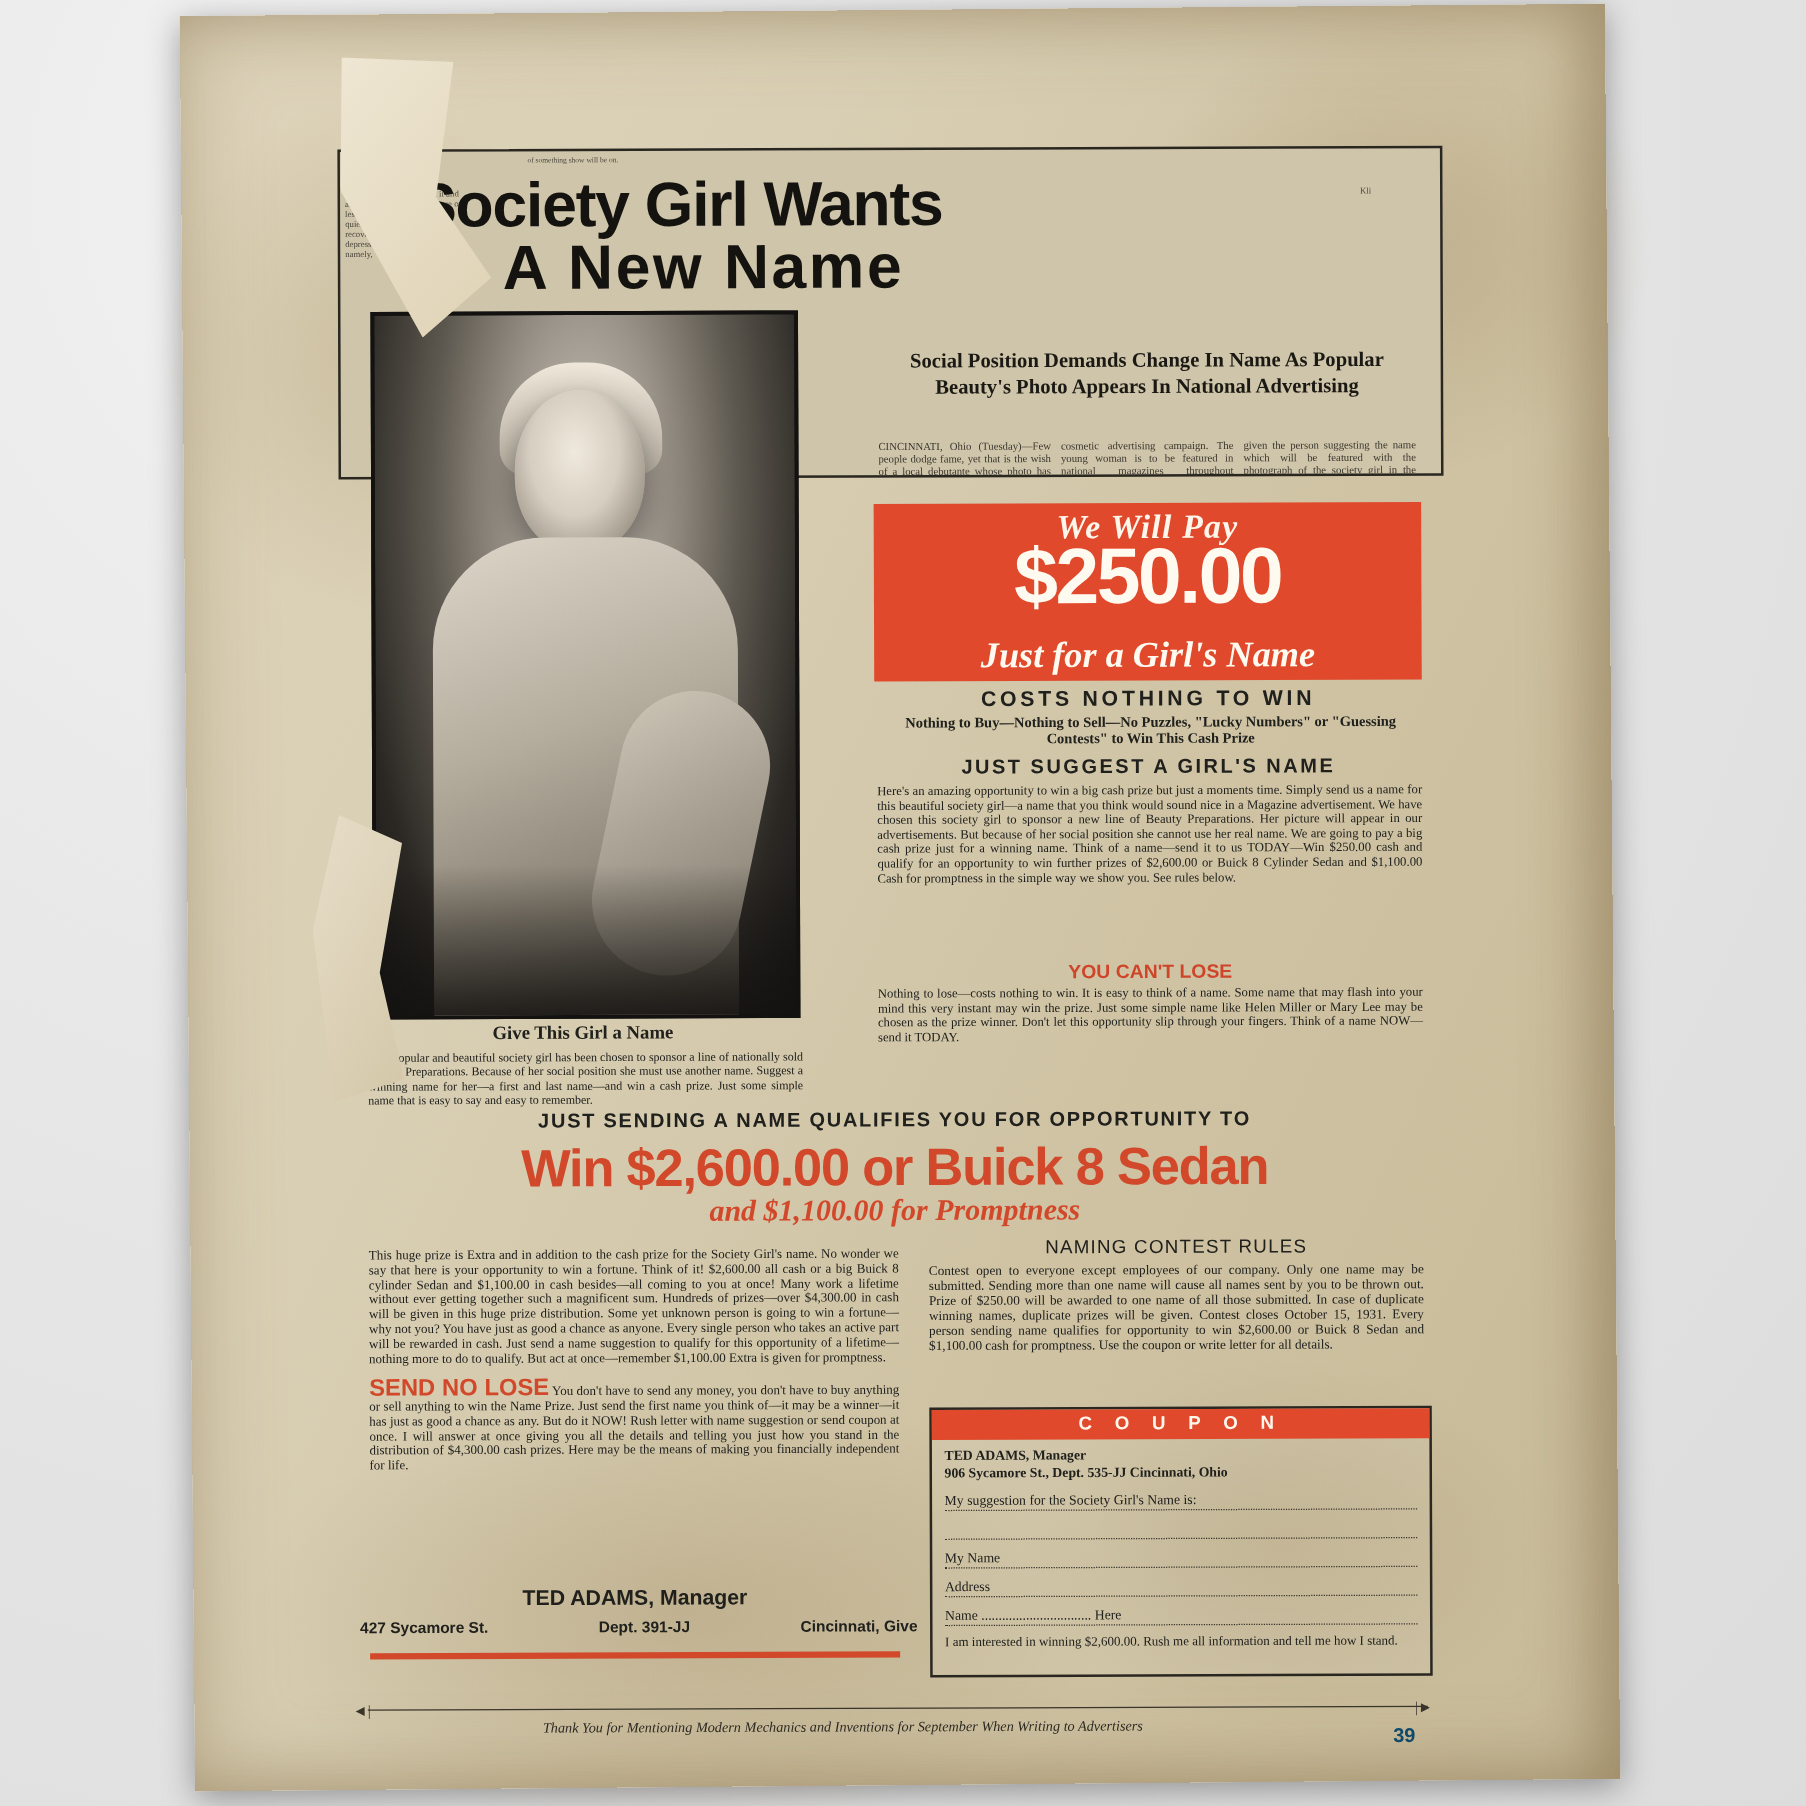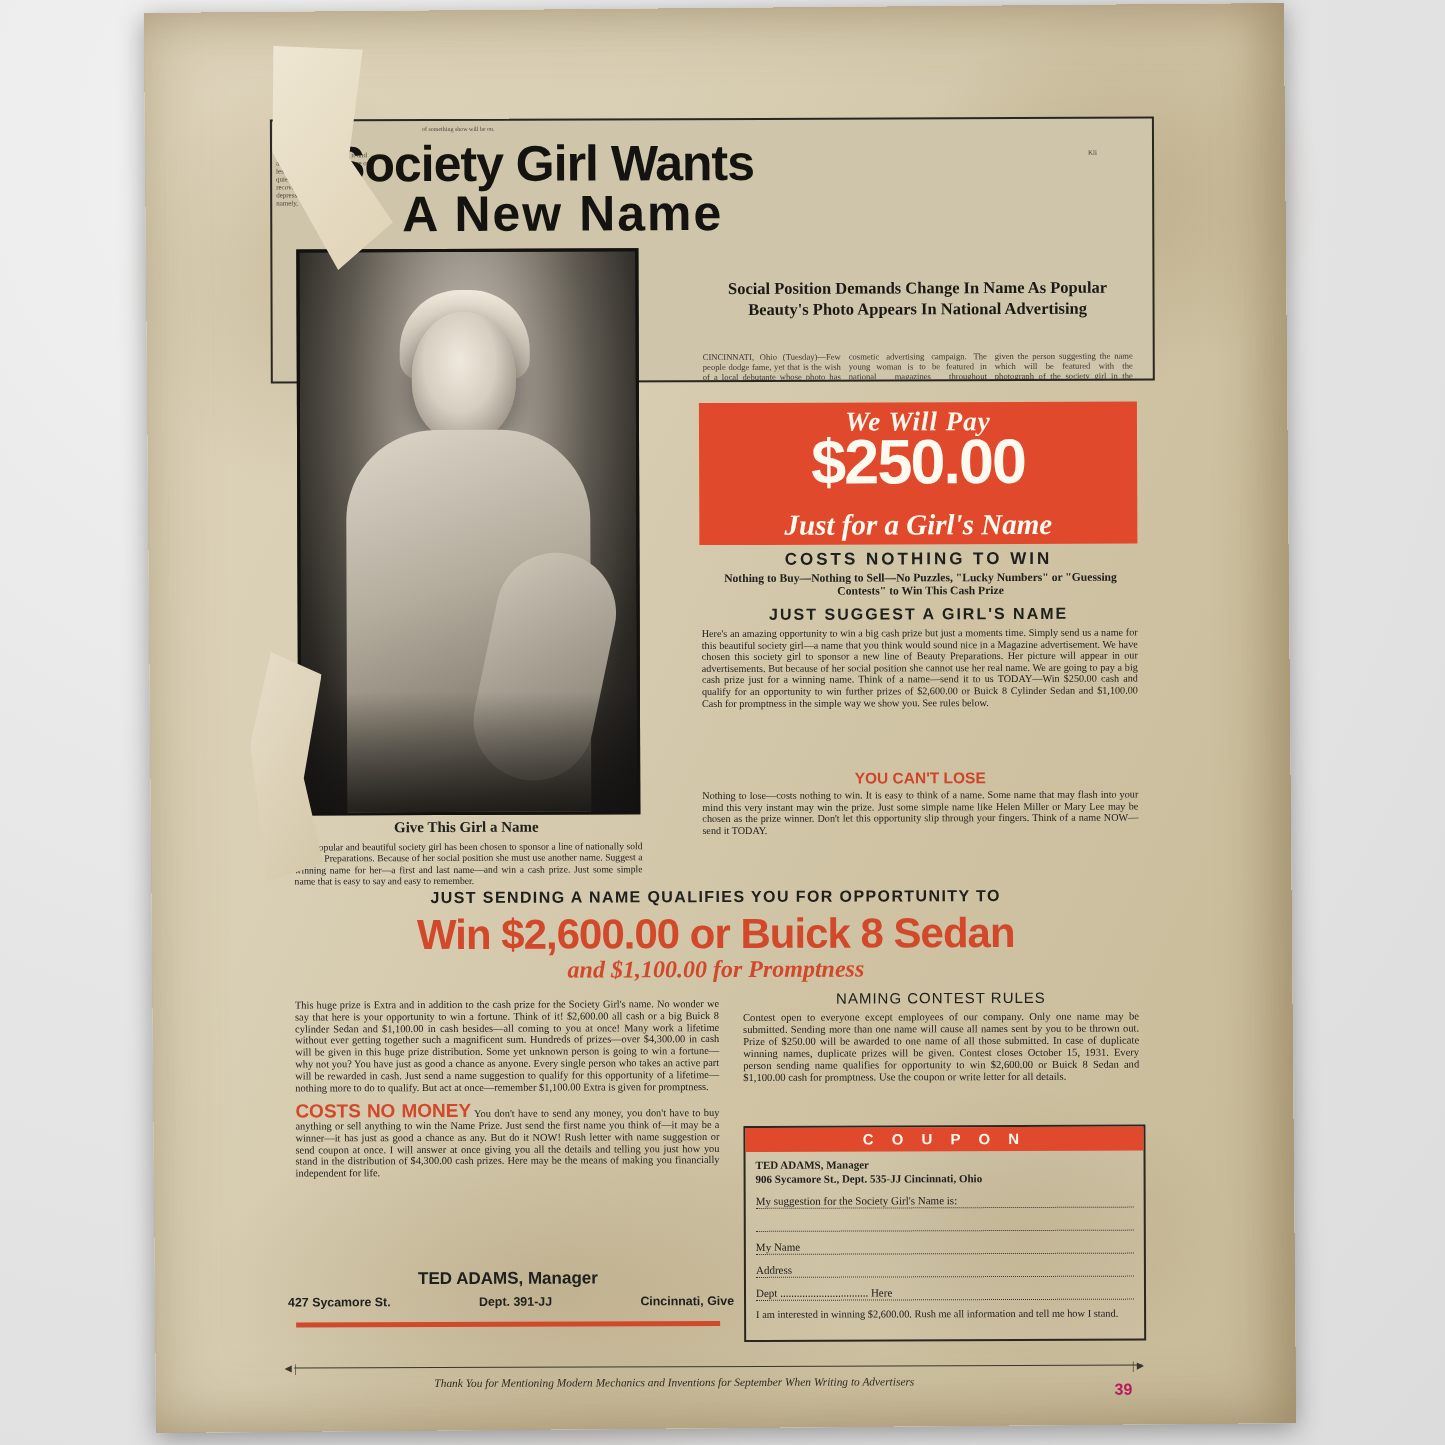--- a/index.html
+++ b/index.html
@@ -255,21 +255,21 @@
     position:absolute;left:20px;top:1248px;width:848px;height:1px;background:#3a352c;
   }
   .foot-arrow-l{position:absolute;left:8px;top:1242px;font-size:12px;color:#3a352c;}
   .foot-arrow-r{position:absolute;right:8px;top:1242px;font-size:12px;color:#3a352c;}
   .footer-text{
     position:absolute;left:20px;top:1258px;width:760px;text-align:center;
     font-style:italic;font-size:11.4px;color:#2c2922;
   }
   .pageno{
     position:absolute;right:22px;top:1264px;font-family:"Liberation Sans",sans-serif;
-    font-weight:bold;font-size:16px;color:#be185d;
+    font-weight:bold;font-size:16px;color:#0c4a6e;
   }
 </style>
 </head>
 <body>
 
 <div class="backdrop"></div>
 
 <div class="magazine">
   <div class="mag-paper"></div>
   <div class="stain s1"></div>
@@ -323,21 +323,21 @@
 
       <div class="qualifies">JUST SENDING A NAME QUALIFIES YOU FOR OPPORTUNITY TO</div>
       <div class="winline">Win $2,600.00 or Buick 8 Sedan</div>
       <div class="winline2">and $1,100.00 for Promptness</div>
 
       <div class="rules-title">NAMING CONTEST RULES</div>
 
       <div class="colL">
         <span>This huge prize is Extra and in addition to the cash prize for the Society Girl's name. No wonder we say that here is your opportunity to win a fortune. Think of it! $2,600.00 all cash or a big Buick 8 cylinder Sedan and $1,100.00 in cash besides—all coming to you at once! Many work a lifetime without ever getting together such a magnificent sum. Hundreds of prizes—over $4,300.00 in cash will be given in this huge prize distribution. Some yet unknown person is going to win a fortune—why not you? You have just as good a chance as anyone. Every single person who takes an active part will be rewarded in cash. Just send a name suggestion to qualify for this opportunity of a lifetime—nothing more to do to qualify. But act at once—remember $1,100.00 Extra is given for promptness.</span>
         <br><br>
-        <span class="sendno">COSTS NO MONEY</span>
+        <span class="sendno">SEND NO LOSE</span>
         <span>You don't have to send any money, you don't have to buy anything or sell anything to win the Name Prize. Just send the first name you think of—it may be a winner—it has just as good a chance as any. But do it NOW! Rush letter with name suggestion or send coupon at once. I will answer at once giving you all the details and telling you just how you stand in the distribution of $4,300.00 cash prizes. Here may be the means of making you financially independent for life.</span>
       </div>
 
       <div class="colR">Contest open to everyone except employees of our company. Only one name may be submitted. Sending more than one name will cause all names sent by you to be thrown out. Prize of $250.00 will be awarded to one name of all those submitted. In case of duplicate winning names, duplicate prizes will be given. Contest closes October 15, 1931. Every person sending name qualifies for opportunity to win $2,600.00 or Buick 8 Sedan and $1,100.00 cash for promptness. Use the coupon or write letter for all details.</div>
 
       <div class="signature">TED ADAMS, Manager</div>
       <div class="sigaddr">
         <span>427 Sycamore St.</span>
         <span>Dept. 391-JJ</span>
         <span>Cincinnati, Give</span>
@@ -347,21 +347,21 @@
       <div class="coupon">
         <div class="coupon-head">C O U P O N</div>
         <div class="coupon-body">
           <div class="nm">TED ADAMS, Manager</div>
           <div class="nm">906 Sycamore St., Dept. 535-JJ Cincinnati, Ohio</div>
           <div class="cp-line">My suggestion for the Society Girl's Name is:</div>
           <div class="cp-line">&nbsp;</div>
           <div class="cp-line">My Name</div>
           <div class="cp-line">Address</div>
           <div class="cp-line">
-            <span>Dept</span>
+            <span>Name</span>
             ................................
             <span>Here</span>
           </div>
           <div class="cp-final">I am interested in winning $2,600.00. Rush me all information and tell me how I stand.</div>
         </div>
       </div>
 
       <div class="footrule"></div>
       <div class="foot-arrow-l">◄|</div>
       <div class="foot-arrow-r">|►</div>

